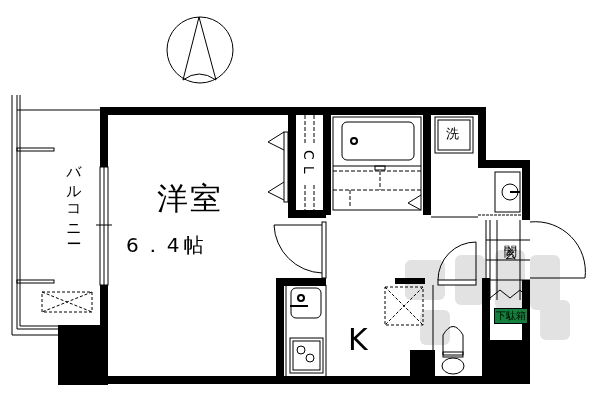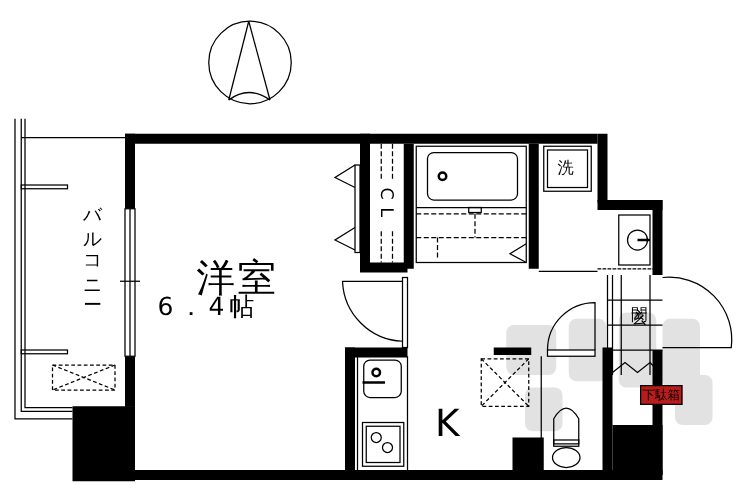--- a/index.html
+++ b/index.html
@@ -1,26 +1,26 @@
 <!DOCTYPE html>
 <html><head>
 <meta charset="utf-8">
 <style>
   html, body { margin:0; padding:0; background:#ffffff; }
   body { width:600px; height:400px; position:relative; overflow:hidden; font-family:"DejaVu Sans", sans-serif; }
   svg { position:absolute; left:0; top:0; }
   .lbl { position:absolute; color:#000; white-space:nowrap; }
-  .room-name { font-size:31px; left:157px; top:178px; letter-spacing:2px;margin-top:24px; }
+  .room-name { font-size:31px; left:157px; top:178px; letter-spacing:2px; }
   .room-size { font-size:20px; left:126px; top:232px; letter-spacing:4px; }
   .balcony { font-size:15px; left:64px; top:155px; writing-mode:vertical-rl; letter-spacing:3px; }
   .cl { font-size:14px; left:301px; top:150px; writing-mode:vertical-rl; letter-spacing:6px; }
   .wash { font-size:13px; left:446px; top:125px; }
   .k { font-size:30px; left:348px; top:322px; }
   .genkan { font-size:13px; left:501px; top:235px; writing-mode:vertical-rl; }
-  .shoes { font-size:10px; left:512px; top:308px; background:#b91c1c; padding:0 1px; border:1px solid #000; }
+  .shoes { font-size:10px; left:494px; top:308px; background:#15803d; padding:0 1px; border:1px solid #000; }
 </style>
 </head>
 <body>
 
 <svg width="600" height="400" viewBox="0 0 600 400">
 
   <g fill="none" stroke="#000" stroke-width="1">
     <circle cx="200" cy="50" r="33"></circle>
     <line x1="199" y1="17" x2="183" y2="80"></line>
     <line x1="199" y1="17" x2="216" y2="80"></line>

